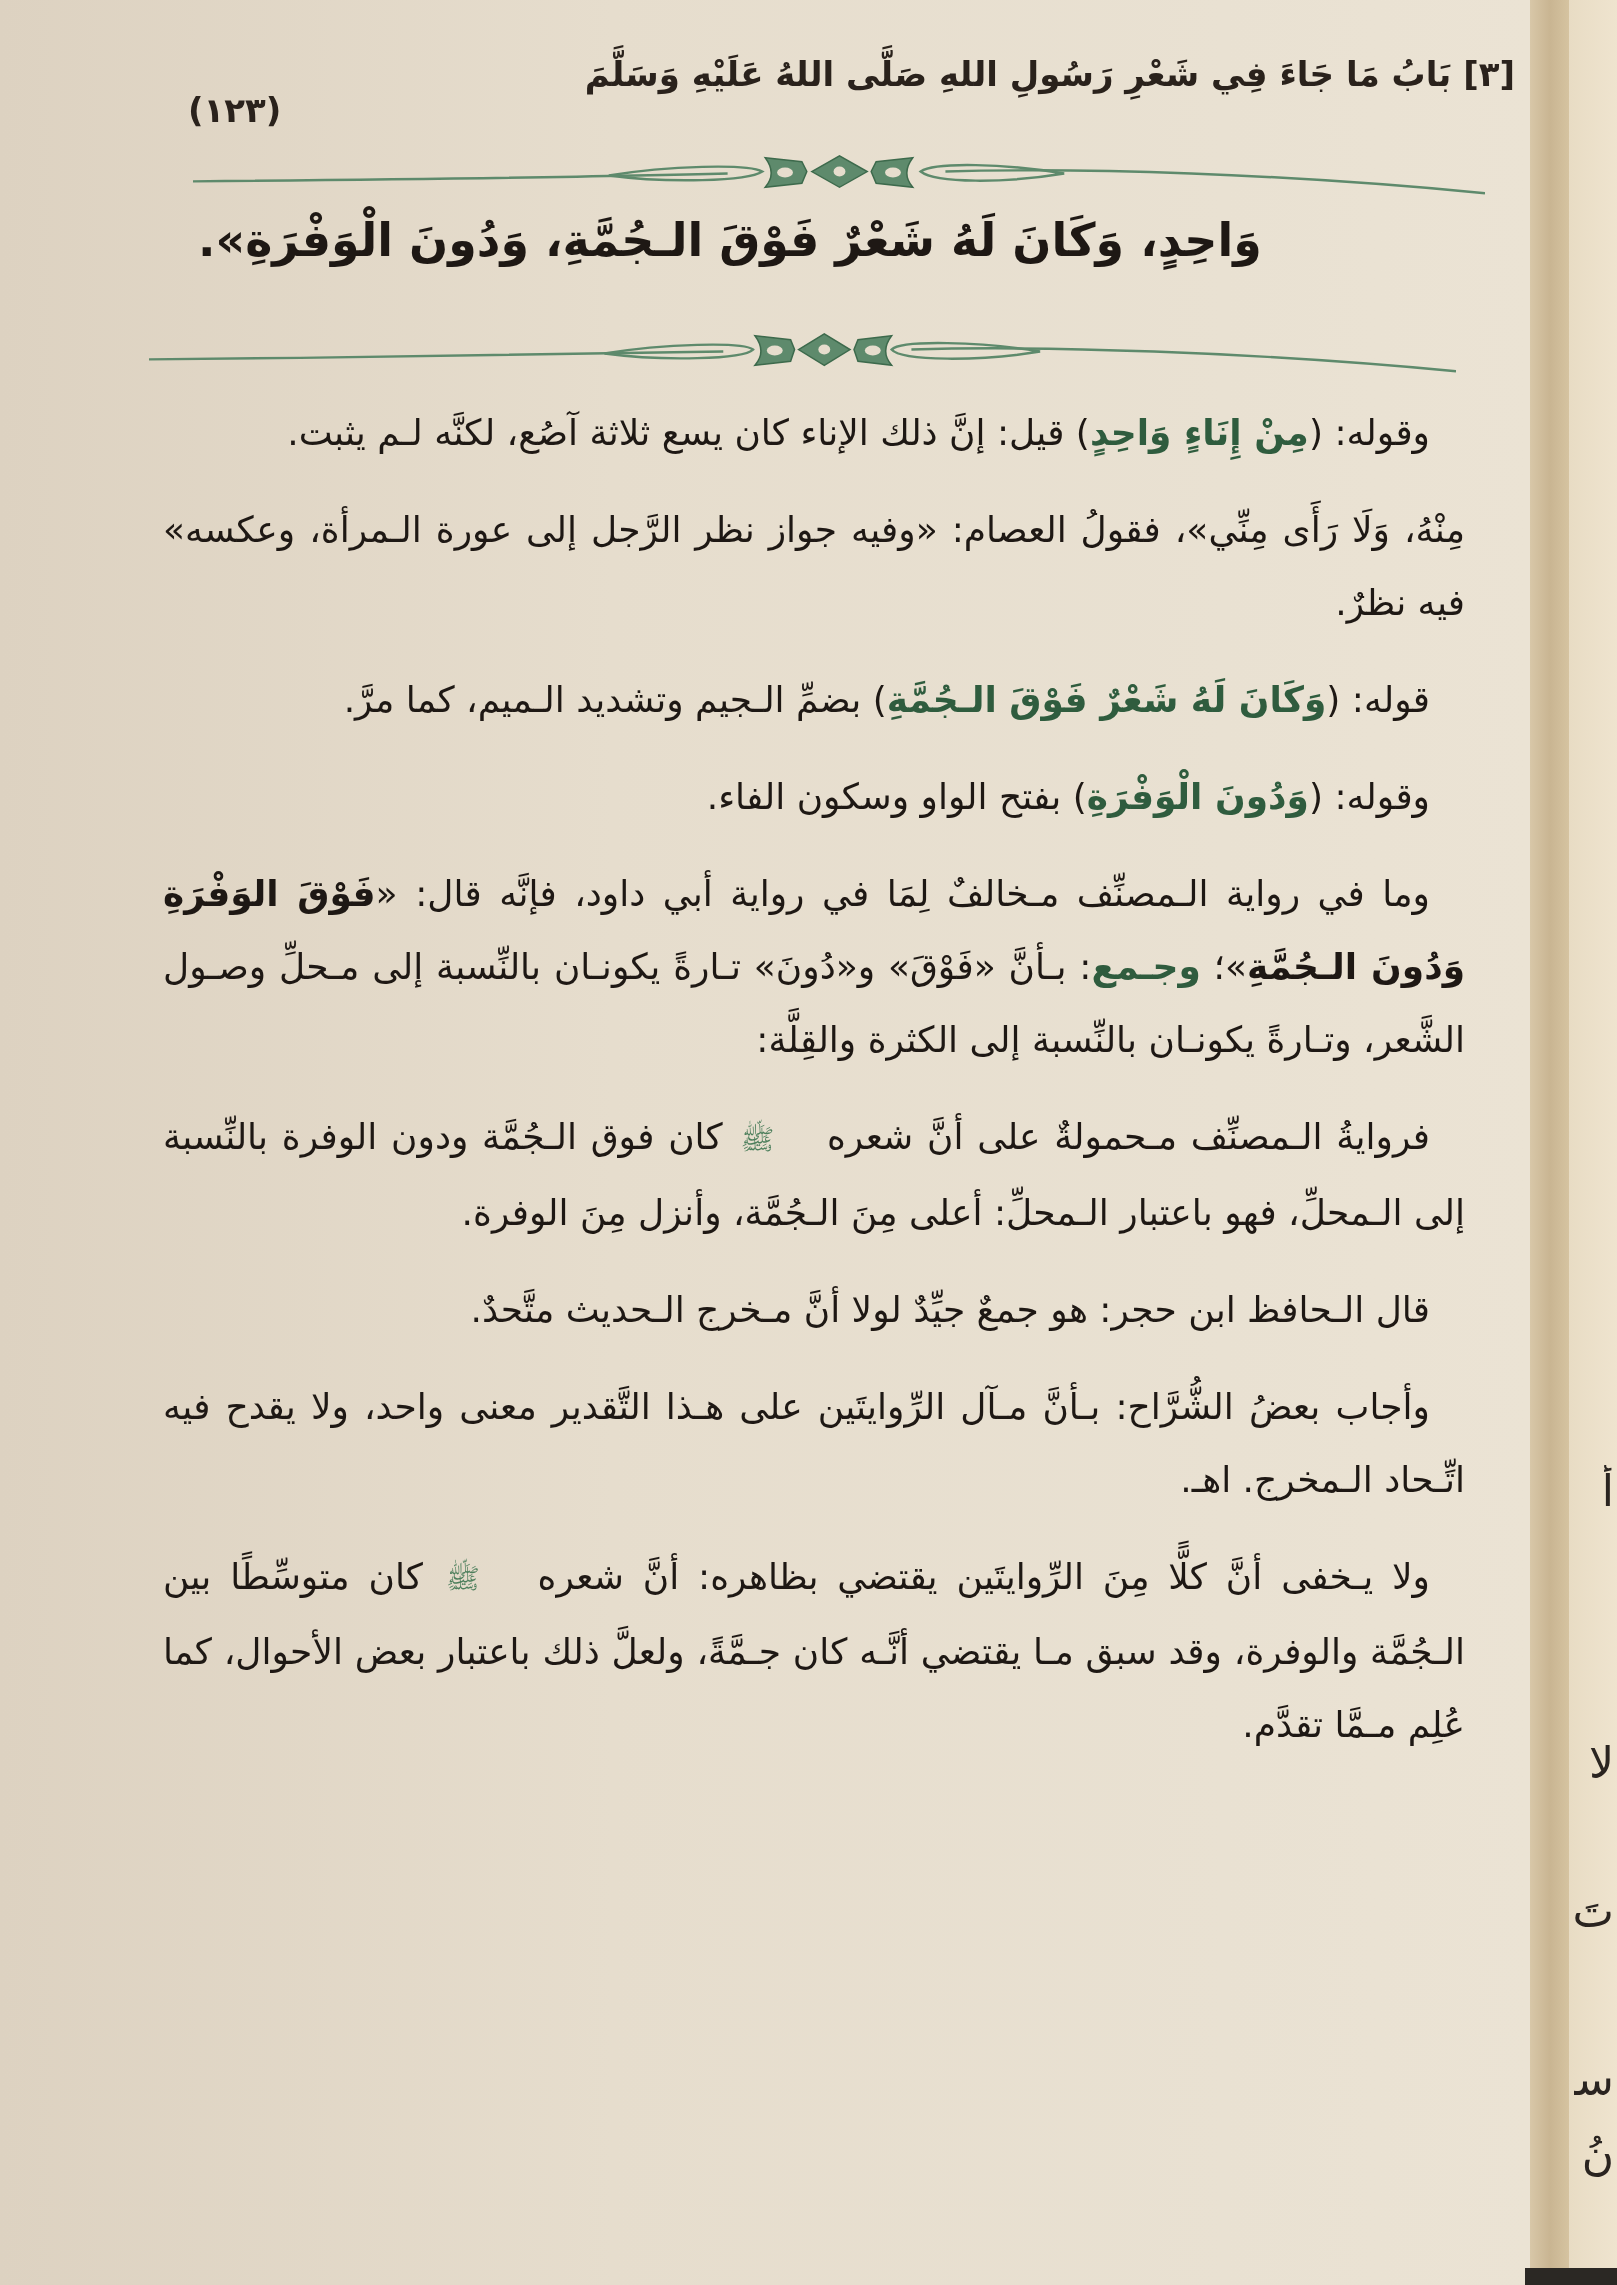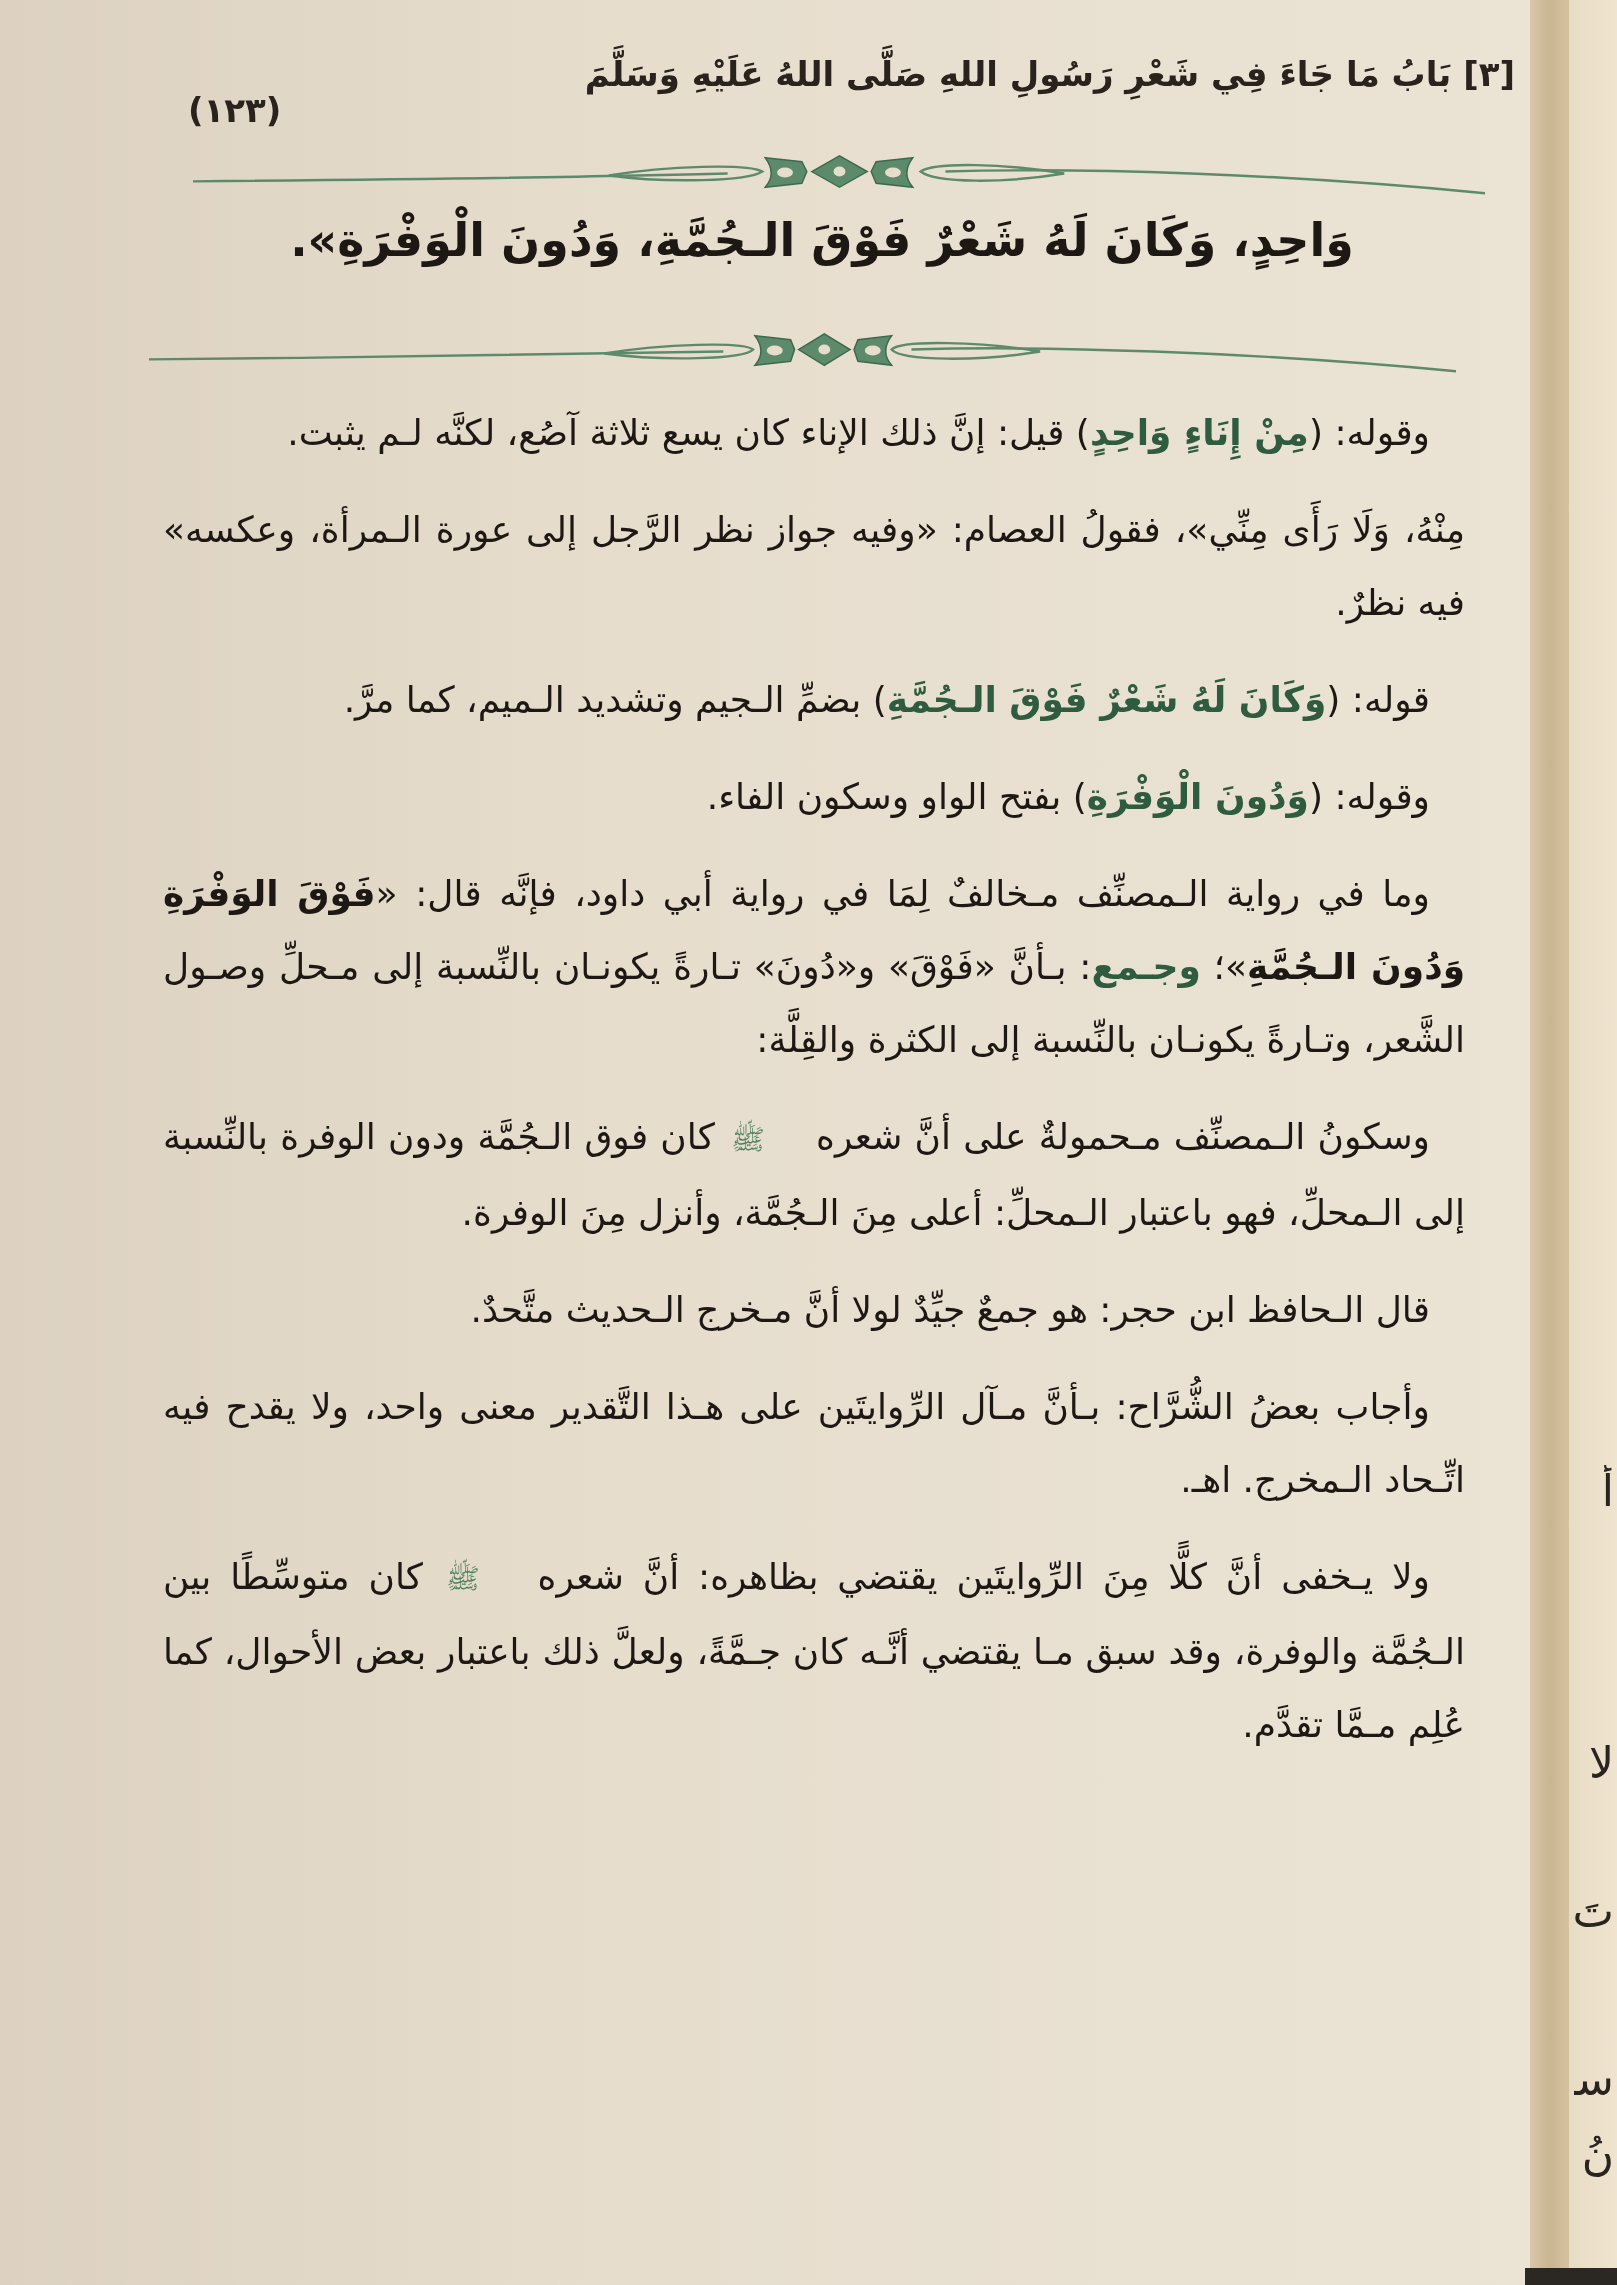--- a/index.html
+++ b/index.html
@@ -89,24 +89,24 @@
     .ornament {
       position: absolute;
       display: block;
     }
     .ornament-1 { left: 193px; top: 144px; width: 1292px; height: 59px; }
     .ornament-2 { left: 149px; top: 322px; width: 1307px; height: 59px; }
 
     .matn {
       position: absolute;
       top: 213px;
-      left: 186px;
+      left: 198px;
       width: 1272px;
       direction: rtl;
-      text-align: center;
+      text-align: left;
       font-size: 46px;
       font-weight: bold;
       color: #1e1814;
       white-space: nowrap;
     }
 
     .body-text {
       position: absolute;
       top: 396px;
       left: 163px;
@@ -201,21 +201,21 @@
 
     <p class="para indent">
       <span>وقوله: (</span><span class="green">وَدُونَ الْوَفْرَةِ</span><span>) بفتح الواو وسكون الفاء.</span>
     </p>
 
     <p class="para indent">
       <span>وما في رواية الـمصنِّف مـخالفٌ لِمَا في رواية أبي داود، فإنَّه قال: «</span><b>فَوْقَ الوَفْرَةِ وَدُونَ الـجُمَّةِ</b><span>»؛ </span><span class="green">وجـمع</span><span>: بـأنَّ «فَوْقَ» و«دُونَ» تـارةً يكونـان بالنِّسبة إلى مـحلِّ وصـول الشَّعر، وتـارةً يكونـان بالنِّسبة إلى الكثرة والقِلَّة:</span>
     </p>
 
     <p class="para indent">
-      <span>وسكونُ الـمصنِّف مـحمولةٌ على أنَّ شعره </span><span class="salutation">ﷺ</span><span> كان فوق الـجُمَّة ودون الوفرة بالنِّسبة إلى الـمحلِّ، فهو باعتبار الـمحلِّ: أعلى مِنَ الـجُمَّة، وأنزل مِنَ الوفرة.</span>
+      <span>فروايةُ الـمصنِّف مـحمولةٌ على أنَّ شعره </span><span class="salutation">ﷺ</span><span> كان فوق الـجُمَّة ودون الوفرة بالنِّسبة إلى الـمحلِّ، فهو باعتبار الـمحلِّ: أعلى مِنَ الـجُمَّة، وأنزل مِنَ الوفرة.</span>
     </p>
 
 
     <p class="para indent">
       <span>قال الـحافظ ابن حجر: هو جمعٌ جيِّدٌ لولا أنَّ مـخرج الـحديث متَّحدٌ.</span>
     </p>
 
     <p class="para indent">
       <span>وأجاب بعضُ الشُّرَّاح: بـأنَّ مـآل الرِّوايتَين على هـذا التَّقدير معنى واحد، ولا يقدح فيه اتِّـحاد الـمخرج. اهـ.</span>
     </p>

